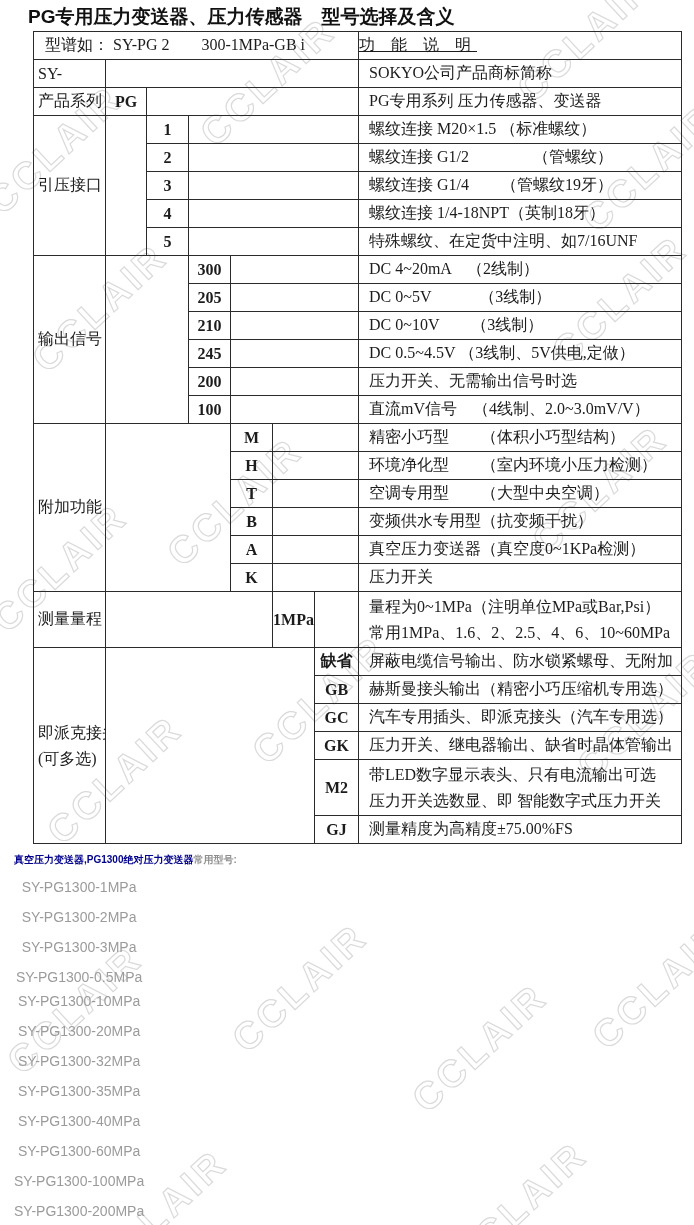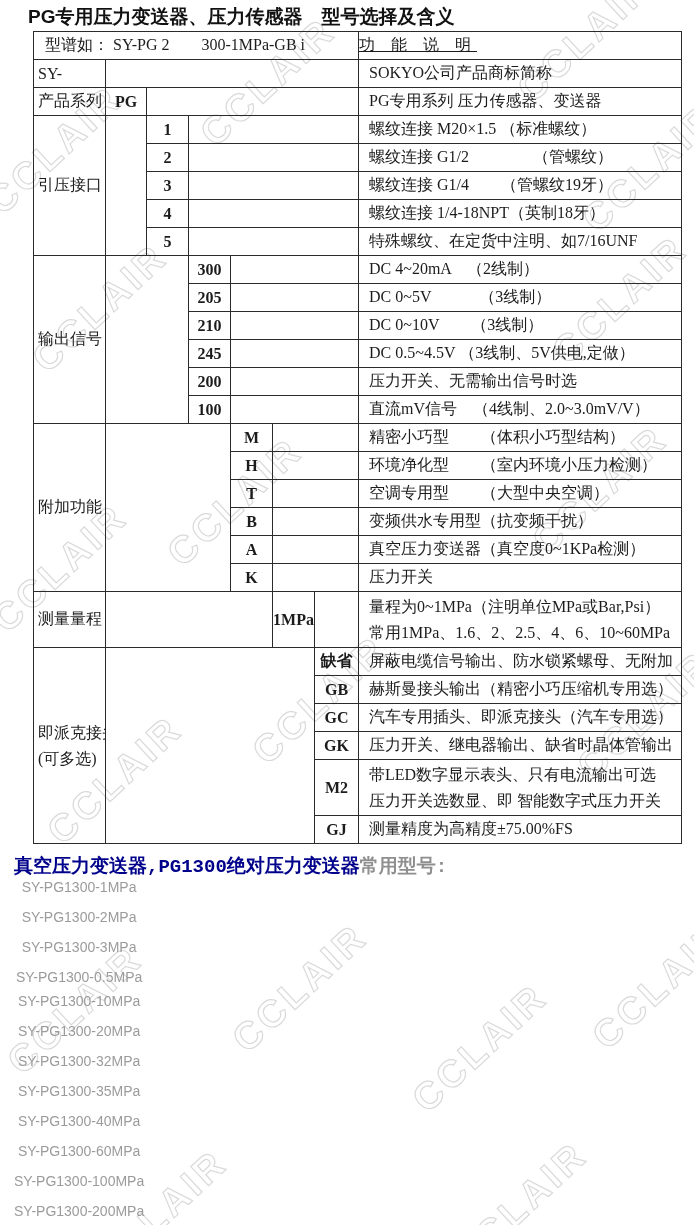--- a/index.html
+++ b/index.html
@@ -19,22 +19,22 @@
   .spec td{border:1.6px solid #2b2b2b;font-size:16px;padding:0;vertical-align:middle;
            overflow:hidden;white-space:nowrap;background:transparent;}
   .spec tr{height:28px;}
   .spec tr.h2x{height:56px;}
   td.lab{padding-left:4px;}
   td.code{text-align:center;font-weight:bold;}
   td.desc{padding-left:10px;}
   td.hl{padding-left:11px;}
   td.hr{text-align:left;letter-spacing:6px;text-decoration:underline;}
   .ln{height:26px;line-height:26px;}
-  .subtitle{position:absolute;left:14px;top:853px;font-size:19px;white-space:nowrap;
-            font-family:Liberation Mono, monospace;text-align:center;}
+  .subtitle{position:absolute;left:14px;top:853px;font-size:10px;white-space:nowrap;
+            font-family:Liberation Sans, sans-serif;text-align:center;}
   .subtitle .b{font-weight:bold;color:#00008B;}
   .subtitle .g{color:#8f8f8f;font-weight:bold;}
   .models{position:absolute;left:14px;top:879px;
           font-family:"Liberation Sans","DejaVu Sans",sans-serif;
           font-size:14px;color:#9b9b9b;}
   .model{height:16px;line-height:16px;margin-bottom:14px;white-space:nowrap;text-align:center;}
   .model.tight{margin-bottom:8px;}
 </style>
 </head>
 <body>

